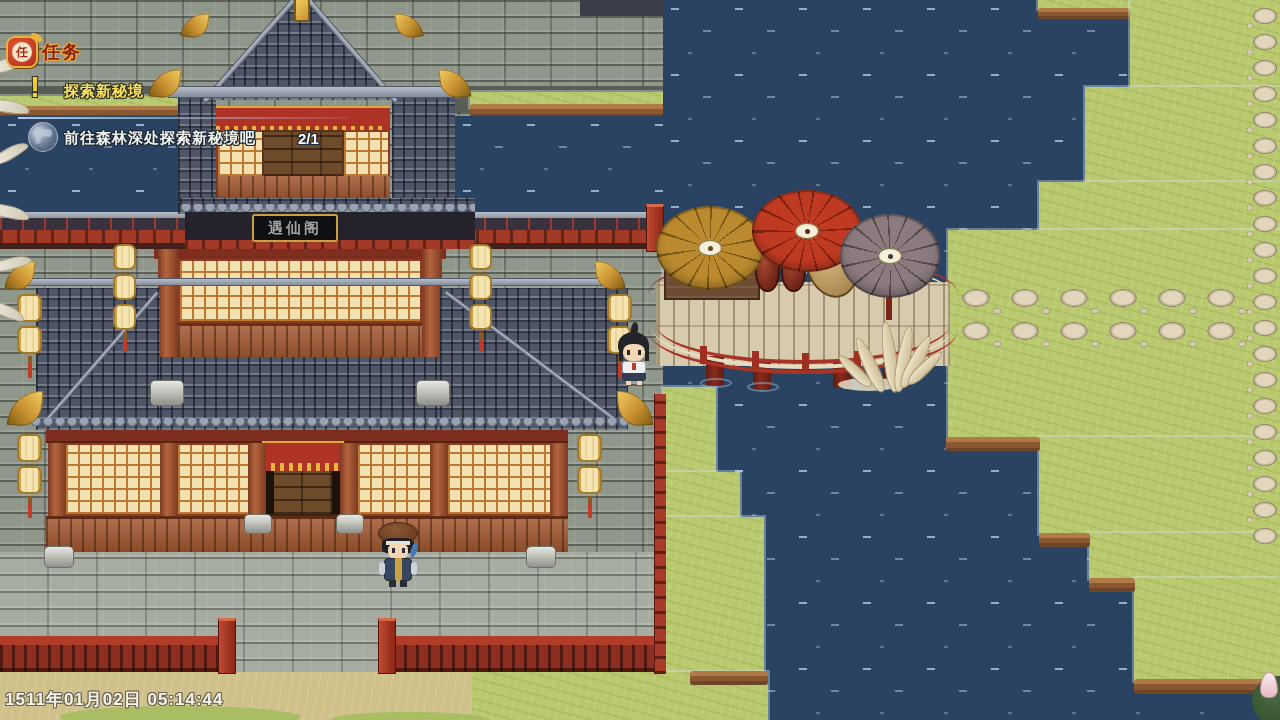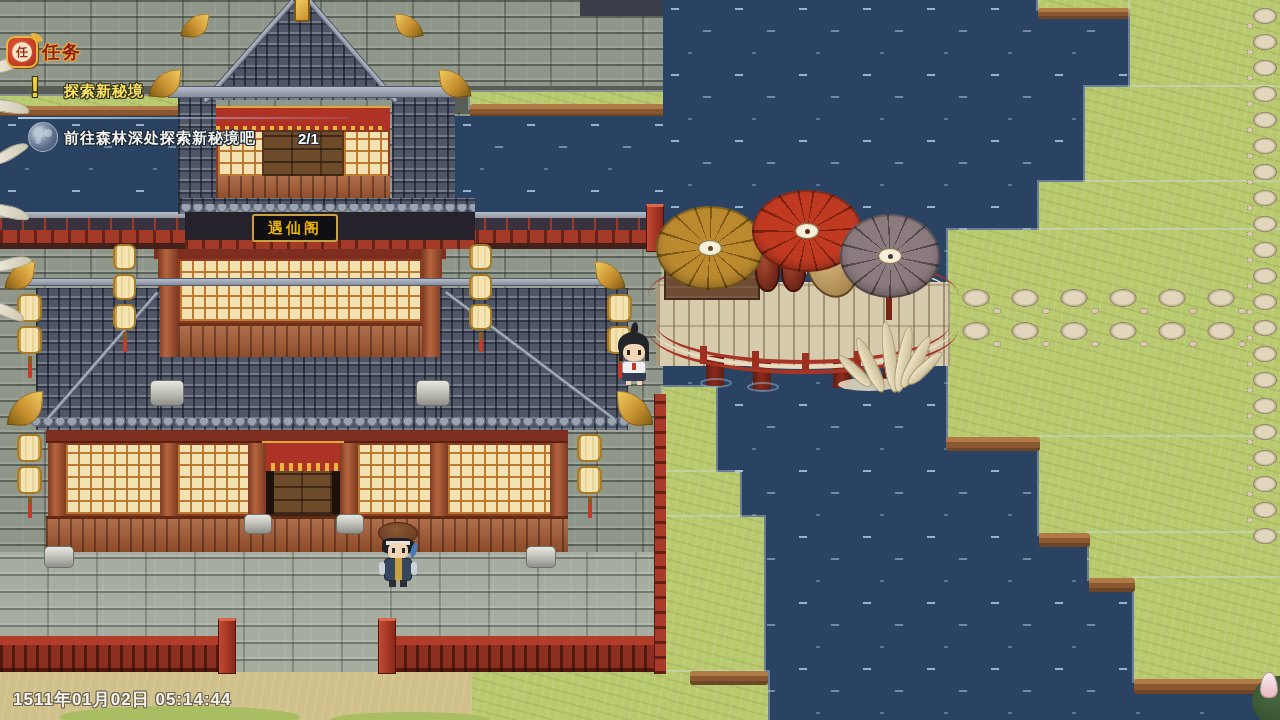--- a/index.html
+++ b/index.html
@@ -150,21 +150,21 @@
   <div class="lat" style="left:216px;top:130px;width:48px;height:48px;"></div>
   <div class="lat" style="left:342px;top:130px;width:48px;height:48px;"></div>
   <div class="hplank" style="left:262px;top:130px;width:82px;height:48px;border:2px solid #57351c;"></div>
   <div class="vplank" style="left:216px;top:176px;width:174px;height:24px;"></div>
   <div class="tiles" style="left:180px;top:198px;width:295px;height:12px;"></div>
   <div class="scallop" style="left:180px;top:204px;width:295px;height:12px;"></div>
 
   <div style="left:185px;top:212px;width:290px;height:32px;background:#26222c;"></div>
   <div class="studbeam" style="left:185px;top:240px;width:290px;height:9px;"></div>
   <div style="left:252px;top:214px;width:86px;height:28px;background:#101014;border:2px solid #c9a23f;border-radius:3px;text-align:center;">
-    <span class="t" style="position:static;font-size:15px;line-height:24px;color:#eab308;letter-spacing:3px;">遇仙阁</span>
+    <span class="t" style="position:static;font-size:15px;line-height:24px;color:#a3a3a3;letter-spacing:3px;">遇仙阁</span>
   </div>
 
   <div style="left:154px;top:249px;width:292px;height:10px;background:#7e2e1e;"></div>
   <div class="lat" style="left:178px;top:259px;width:244px;height:64px;"></div>
   <div class="vplank" style="left:178px;top:323px;width:244px;height:37px;border-top:3px solid #6b3018;"></div>
   <div style="left:158px;top:249px;width:20px;height:146px;background:linear-gradient(90deg,#7c3a22,#b5653e 40%,#7c3a22);"></div>
   <div style="left:422px;top:249px;width:20px;height:146px;background:linear-gradient(90deg,#7c3a22,#b5653e 40%,#7c3a22);"></div>
 
   <div class="tiles" style="left:36px;top:288px;width:124px;height:142px;"></div>
   <div class="tiles" style="left:440px;top:288px;width:188px;height:142px;"></div>
@@ -348,15 +348,15 @@
     <span class="t o-dark" style="left:64px;top:52px;font-size:15px;color:#ffe15c;letter-spacing:1px;">探索新秘境</span>
     <div style="left:18px;top:87px;width:330px;height:2px;background:linear-gradient(90deg,rgba(190,215,245,.9),rgba(190,215,245,.1));"></div>
     <div style="left:28px;top:92px;width:30px;height:30px;border-radius:50%;border:1px solid rgba(255,255,255,.5);background:radial-gradient(circle at 35% 35%, #c8d4e0 0 16%, #8c9cb4 34%, #5d6f8a 62%, #44536b 100%);opacity:.92;">
       <div style="left:15px;top:6px;width:8px;height:8px;border-radius:50%;background:rgba(230,240,250,.55);"></div>
       <div style="left:6px;top:15px;width:6px;height:6px;border-radius:50%;background:rgba(230,240,250,.4);"></div>
     </div>
     <span class="t o-navy" style="left:64px;top:99px;font-size:15px;color:#f5f5f0;letter-spacing:1px;">前往森林深处探索新秘境吧</span>
     <span class="t o-navy" style="left:298px;top:100px;font-size:15px;color:#ffffff;">2/1</span>
   </div>
 
-  <span class="t o-tan" style="left:13px;top:688px;font-size:17px;color:#f5f3ea;letter-spacing:1px;">1511年01月02日 05:14:44</span>
+  <span class="t o-tan" style="left:5px;top:688px;font-size:17px;color:#f5f3ea;letter-spacing:1px;">1511年01月02日 05:14:44</span>
 
 </div>
 
 </body></html>

